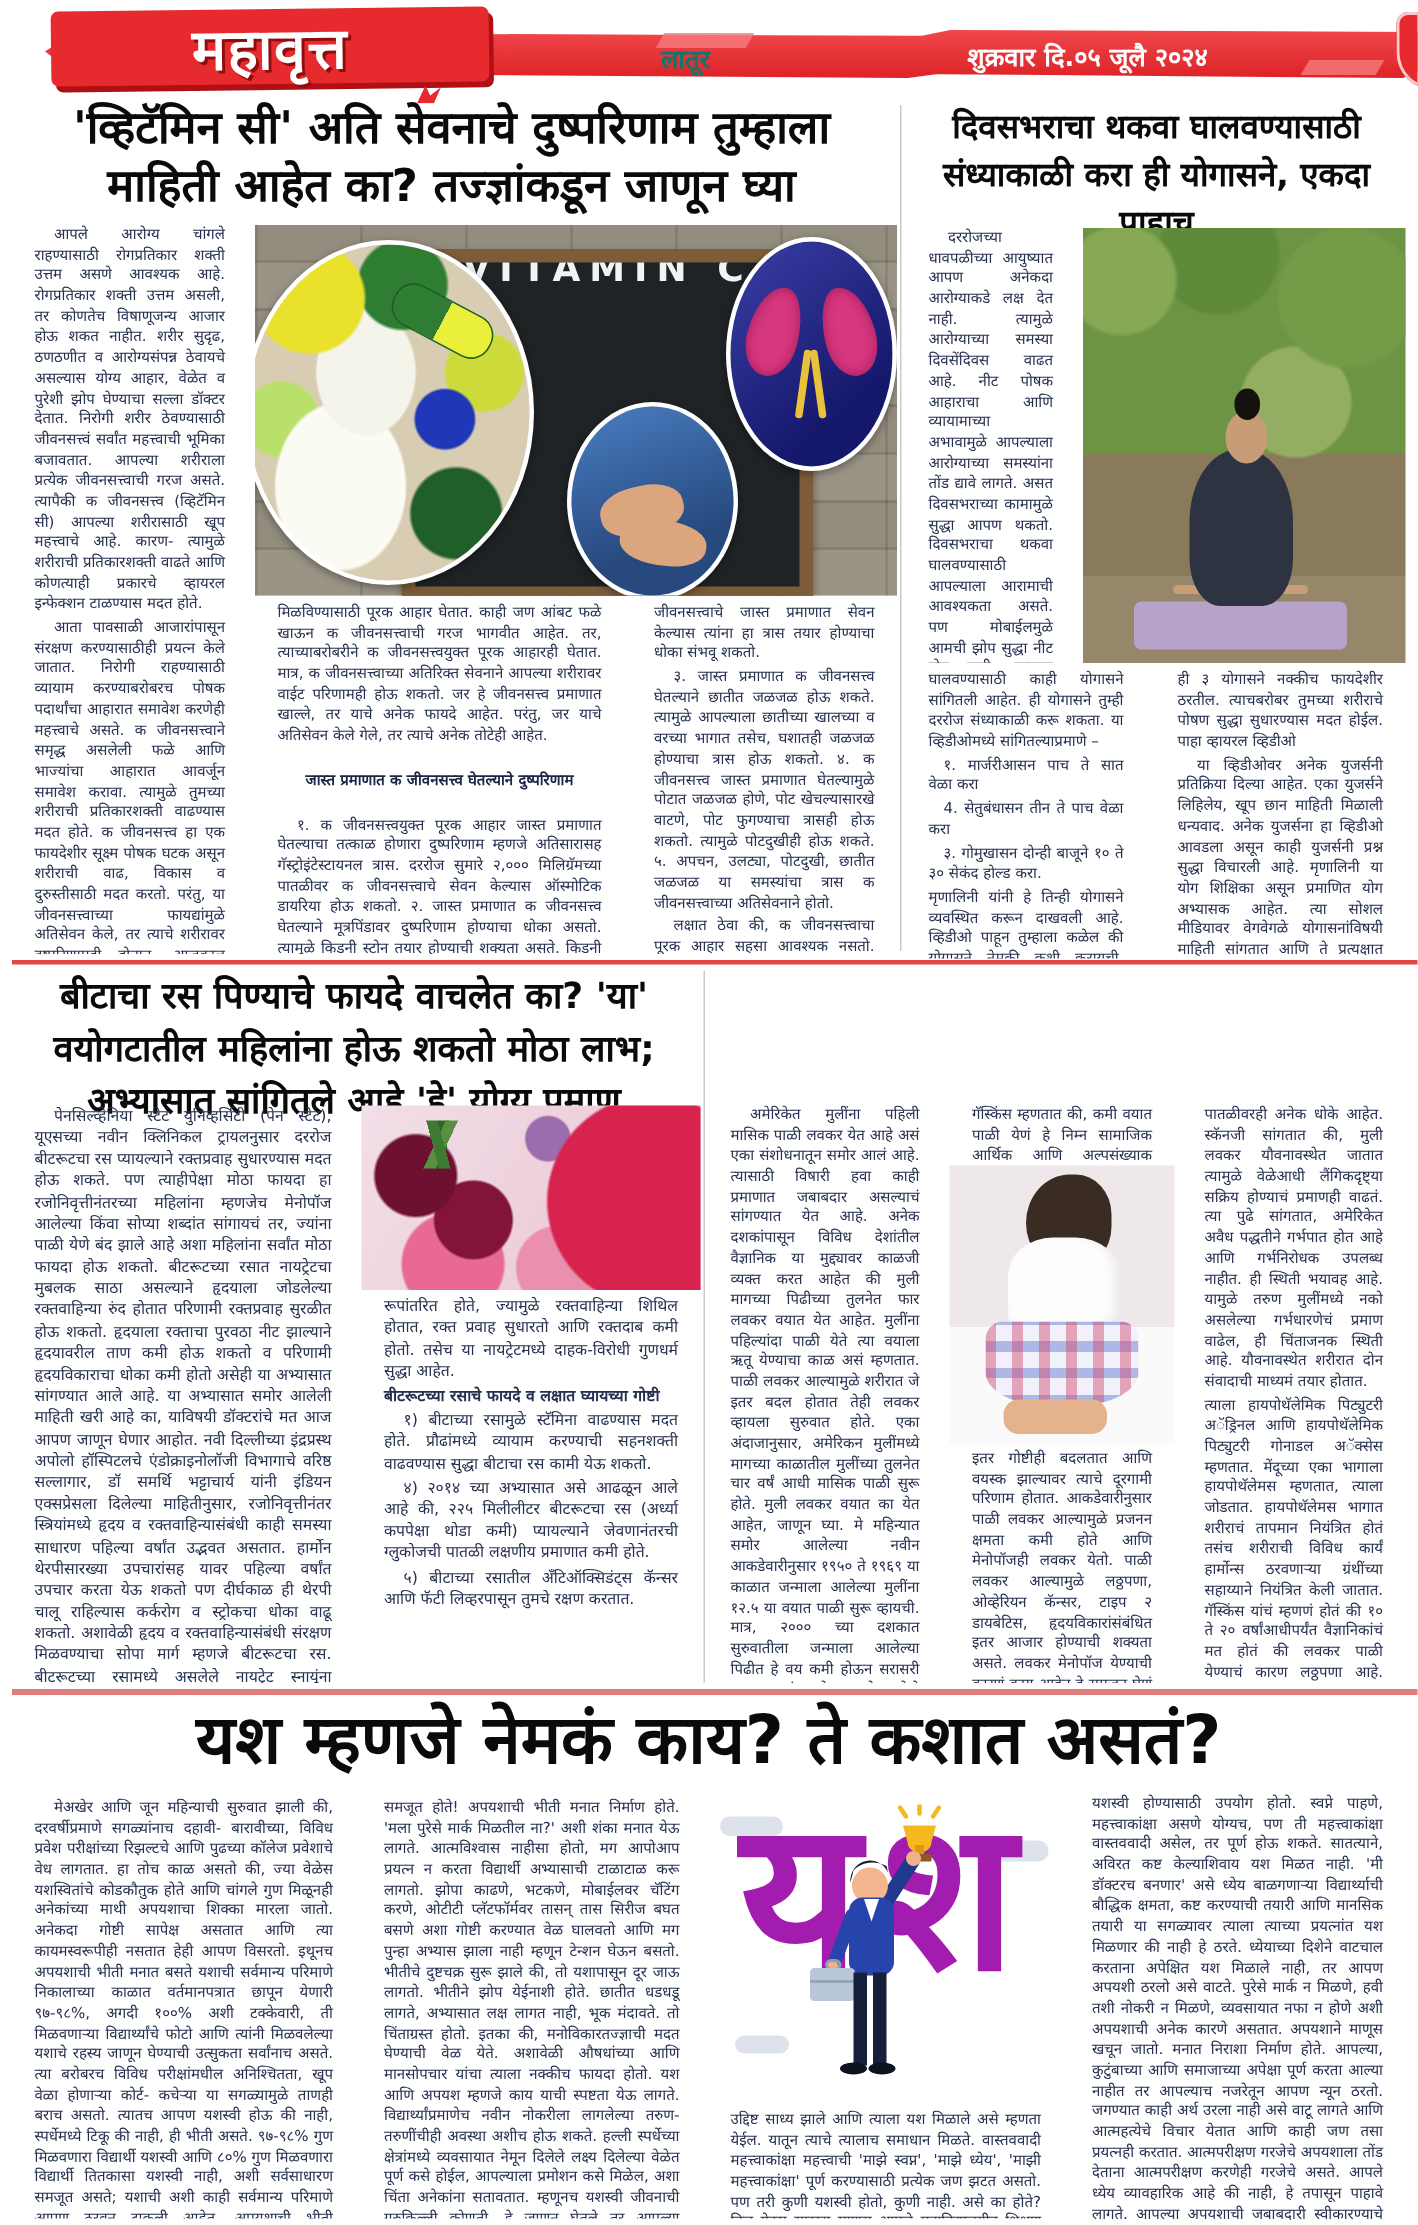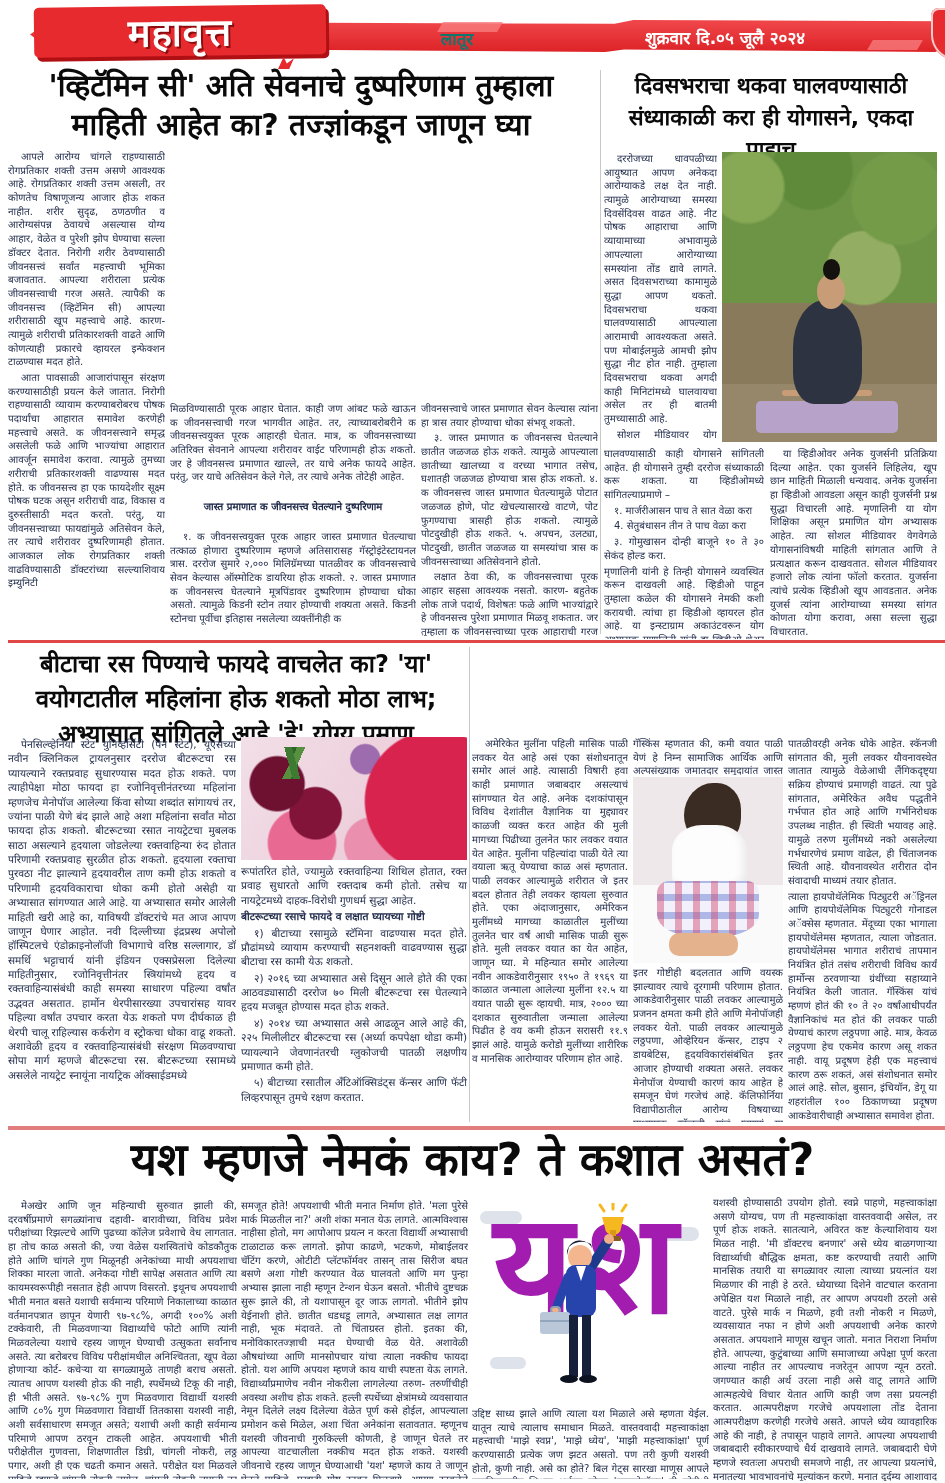--- a/index.html
+++ b/index.html
@@ -20,21 +20,21 @@
            font-size:17px;font-weight:bold;}
   .pageno{position:absolute;right:8px;top:8px;width:50px;height:52px;background:#e62a2e;
           border-radius:8px 8px 26px 26px;color:#fff;font-size:30px;font-weight:bold;
           display:flex;align-items:center;justify-content:center;box-shadow:inset 0 0 0 2px #f7c9c9;}
   
   .hl{position:absolute;font-weight:bold;color:#0a0a0a;text-align:center;}
   .rule{position:absolute;left:8px;right:8px;}
   .vline{position:absolute;width:1px;background:#c9c9c9;}
   
   .col{position:absolute;overflow:hidden;text-align:justify;font-size:10px;line-height:1.37;color:#25304f;}
-  .col p{margin:0 0 2px;text-indent:13px;}
+  .col p{margin:0 15px 2px;text-indent:13px;}
   .col p.noind{text-indent:0;}
   .subhead{font-weight:bold;text-align:center;text-indent:0!important;margin:16px 0!important;color:#1c2747;}
   .boldline{font-weight:bold;}
   .accent-mark{position:absolute;left:278px;top:57px;width:16px;height:12px;background:#e62a2e;
                clip-path:polygon(0 100%,35% 0,55% 55%,100% 10%,70% 100%);}
   
   .photo{position:absolute;overflow:hidden;}
   .vit{background:
        repeating-linear-gradient(90deg,rgba(0,0,0,.10) 0 2px,transparent 2px 70px),
        repeating-linear-gradient(0deg,#9a9486 0 30px,#878072 30px 32px,#938d7f 32px 62px,#837c6e 62px 64px);}
@@ -123,20 +123,38 @@
   </div>
 
   <div class="hl" style="left:8px;top:66px;width:586px;font-size:30px;line-height:1.3;">'व्हिटॅमिन सी' अति सेवनाचे दुष्परिणाम तुम्हाला माहिती आहेत का? तज्ज्ञांकडून जाणून घ्या</div>
   <div class="accent-mark"></div>
 
   <div class="col" style="left:8px;top:150px;width:157px;height:486px;">
     <p>आपले आरोग्य चांगले राहण्यासाठी रोगप्रतिकार शक्ती उत्तम असणे आवश्यक आहे. रोगप्रतिकार शक्ती उत्तम असली, तर कोणतेच विषाणूजन्य आजार होऊ शकत नाहीत. शरीर सुदृढ, ठणठणीत व आरोग्यसंपन्न ठेवायचे असल्यास योग्य आहार, वेळेत व पुरेशी झोप घेण्याचा सल्ला डॉक्टर देतात. निरोगी शरीर ठेवण्यासाठी जीवनसत्त्वं सर्वांत महत्त्वाची भूमिका बजावतात. आपल्या शरीराला प्रत्येक जीवनसत्त्वाची गरज असते. त्यापैकी क जीवनसत्त्व (व्हिटॅमिन सी) आपल्या शरीरासाठी खूप महत्त्वाचे आहे. कारण- त्यामुळे शरीराची प्रतिकारशक्ती वाढते आणि कोणत्याही प्रकारचे व्हायरल इन्फेक्शन टाळण्यास मदत होते.</p>
     <p>आता पावसाळी आजारांपासून संरक्षण करण्यासाठीही प्रयत्न केले जातात. निरोगी राहण्यासाठी व्यायाम करण्याबरोबरच पोषक पदार्थांचा आहारात समावेश करणेही महत्त्वाचे असते. क जीवनसत्त्वाने समृद्ध असलेली फळे आणि भाज्यांचा आहारात आवर्जून समावेश करावा. त्यामुळे तुमच्या शरीराची प्रतिकारशक्ती वाढण्यास मदत होते. क जीवनसत्त्व हा एक फायदेशीर सूक्ष्म पोषक घटक असून शरीराची वाढ, विकास व दुरुस्तीसाठी मदत करतो. परंतु, या जीवनसत्त्वाच्या फायद्यांमुळे अतिसेवन केले, तर त्याचे शरीरावर दुष्परिणामही होतात. आजकाल लोक रोगप्रतिकार शक्ती वाढविण्यासाठी डॉक्टरांच्या सल्ल्याशिवाय इम्युनिटी</p>
   </div>
 
+  <div class="photo vit" style="left:170px;top:150px;width:428px;height:247px;">
+    <div class="board">
+      <div class="chalk">VITAMIN C</div>
+    </div>
+    <div class="oval ov-pills">
+      <div class="cap"></div>
+    </div>
+    <div class="oval ov-stomach">
+      <div class="hand" style="left:18%;top:42%;width:52%;height:26%;transform:rotate(-12deg);"></div>
+      <div class="hand" style="left:30%;top:60%;width:54%;height:24%;transform:rotate(8deg);"></div>
+    </div>
+    <div class="oval ov-kidney">
+      <div class="bean" style="left:12px;top:30px;transform:rotate(14deg);"></div>
+      <div class="bean" style="right:12px;top:30px;transform:rotate(-14deg) scaleX(-1);"></div>
+      <div class="ureter" style="left:46px;top:72px;transform:rotate(8deg);"></div>
+      <div class="ureter" style="left:56px;top:72px;transform:rotate(-8deg);"></div>
+    </div>
+  </div>
 
   <div class="col" style="left:170px;top:402px;width:246px;height:234px;">
     <p class="noind">मिळविण्यासाठी पूरक आहार घेतात. काही जण आंबट फळे खाऊन क जीवनसत्त्वाची गरज भागवीत आहेत. तर, त्याच्याबरोबरीने क जीवनसत्त्वयुक्त पूरक आहारही घेतात. मात्र, क जीवनसत्त्वाच्या अतिरिक्त सेवनाने आपल्या शरीरावर वाईट परिणामही होऊ शकतो. जर हे जीवनसत्त्व प्रमाणात खाल्ले, तर याचे अनेक फायदे आहेत. परंतु, जर याचे अतिसेवन केले गेले, तर त्याचे अनेक तोटेही आहेत.</p>
     <p class="subhead">जास्त प्रमाणात क जीवनसत्त्व घेतल्याने दुष्परिणाम</p>
     <p>१. क जीवनसत्त्वयुक्त पूरक आहार जास्त प्रमाणात घेतल्याचा तत्काळ होणारा दुष्परिणाम म्हणजे अतिसारासह गॅस्ट्रोइंटेस्टायनल त्रास. दररोज सुमारे २,००० मिलिग्रॅमच्या पातळीवर क जीवनसत्त्वाचे सेवन केल्यास ऑस्मोटिक डायरिया होऊ शकतो. २. जास्त प्रमाणात क जीवनसत्त्व घेतल्याने मूत्रपिंडावर दुष्परिणाम होण्याचा धोका असतो. त्यामुळे किडनी स्टोन तयार होण्याची शक्यता असते. किडनी स्टोनचा पूर्वीचा इतिहास नसलेल्या व्यक्तींनीही क</p>
   </div>
 
   <div class="col" style="left:421px;top:402px;width:177px;height:234px;">
     <p class="noind">जीवनसत्त्वाचे जास्त प्रमाणात सेवन केल्यास त्यांना हा त्रास तयार होण्याचा धोका संभवू शकतो.</p>
     <p>३. जास्त प्रमाणात क जीवनसत्त्व घेतल्याने छातीत जळजळ होऊ शकते. त्यामुळे आपल्याला छातीच्या खालच्या व वरच्या भागात तसेच, घशातही जळजळ होण्याचा त्रास होऊ शकतो. ४. क जीवनसत्त्व जास्त प्रमाणात घेतल्यामुळे पोटात जळजळ होणे, पोट खेचल्यासारखे वाटणे, पोट फुगण्याचा त्रासही होऊ शकतो. त्यामुळे पोटदुखीही होऊ शकते. ५. अपचन, उलट्या, पोटदुखी, छातीत जळजळ या समस्यांचा त्रास क जीवनसत्त्वाच्या अतिसेवनाने होतो.</p>
@@ -162,40 +180,40 @@
 
   <div class="col" style="left:604px;top:447px;width:160px;height:192px;">
     <p class="noind">घालवण्यासाठी काही योगासने सांगितली आहेत. ही योगासने तुम्ही दररोज संध्याकाळी करू शकता. या व्हिडीओमध्ये सांगितल्याप्रमाणे –</p>
     <p class="noind" style="text-indent:10px;">१. मार्जरीआसन पाच ते सात वेळा करा</p>
     <p class="noind" style="text-indent:10px;">4. सेतुबंधासन तीन ते पाच वेळा करा</p>
     <p class="noind" style="text-indent:10px;">३. गोमुखासन दोन्ही बाजूने १० ते ३० सेकंद होल्ड करा.</p>
     <p class="noind">मृणालिनी यांनी हे तिन्ही योगासने व्यवस्थित करून दाखवली आहे. व्हिडीओ पाहून तुम्हाला कळेल की योगासने नेमकी कशी करायची. त्यांचा हा व्हिडीओ व्हायरल होत आहे. या इन्स्टाग्राम अकाउंटवरून योग अभ्यासक मृणालिनी यांनी हा व्हिडीओ शेअर केला असून या व्हिडीओच्या कॅप्शनमध्ये लिहिलेय, दिवसभराच्या कामाने आलेल्या थकव्याला घालवण्यासाठी आणि स्नायूंना रिलॅक्स करण्यासाठी</p>
   </div>
 
   <div class="col" style="left:770px;top:447px;width:167px;height:192px;">
+    <p class="noind">ही ३ योगासने नक्कीच फायदेशीर ठरतील. त्याचबरोबर तुमच्या शरीराचे पोषण सुद्धा सुधारण्यास मदत होईल. पाहा व्हायरल व्हिडीओ</p>
     <p>या व्हिडीओवर अनेक युजर्सनी प्रतिक्रिया दिल्या आहेत. एका युजर्सने लिहिलेय, खूप छान माहिती मिळाली धन्यवाद. अनेक युजर्सना हा व्हिडीओ आवडला असून काही युजर्सनी प्रश्न सुद्धा विचारली आहे. मृणालिनी या योग शिक्षिका असून प्रमाणित योग अभ्यासक आहेत. त्या सोशल मीडियावर वेगवेगळे योगासनांविषयी माहिती सांगतात आणि ते प्रत्यक्षात करून दाखवतात. सोशल मीडियावर हजारो लोक त्यांना फॉलो करतात. युजर्सना त्यांचे प्रत्येक व्हिडीओ खूप आवडतात. अनेक युजर्स त्यांना आरोग्याच्या समस्या सांगत कोणता योगा करावा, असा सल्ला सुद्धा विचारतात.</p>
   </div>
 
   <div class="rule" style="top:640px;height:3px;background:#e04848;"></div>
 
   <div class="hl" style="left:8px;top:647px;width:456px;font-size:24px;line-height:1.45;">बीटाचा रस पिण्याचे फायदे वाचलेत का? 'या' वयोगटातील महिलांना होऊ शकतो मोठा लाभ; अभ्यासात सांगितले आहे 'हे' योग्य प्रमाण</div>
 
   <div class="col" style="left:8px;top:737px;width:228px;height:385px;font-size:10.5px;">
     <p>पेनसिल्व्हेनिया स्टेट युनिव्हर्सिटी (पेन स्टेट), यूएसच्या नवीन क्लिनिकल ट्रायलनुसार दररोज बीटरूटचा रस प्यायल्याने रक्तप्रवाह सुधारण्यास मदत होऊ शकते. पण त्याहीपेक्षा मोठा फायदा हा रजोनिवृत्तीनंतरच्या महिलांना म्हणजेच मेनोपॉज आलेल्या किंवा सोप्या शब्दांत सांगायचं तर, ज्यांना पाळी येणे बंद झाले आहे अशा महिलांना सर्वांत मोठा फायदा होऊ शकतो. बीटरूटच्या रसात नायट्रेटचा मुबलक साठा असल्याने हृदयाला जोडलेल्या रक्तवाहिन्या रुंद होतात परिणामी रक्तप्रवाह सुरळीत होऊ शकतो. हृदयाला रक्ताचा पुरवठा नीट झाल्याने हृदयावरील ताण कमी होऊ शकतो व परिणामी हृदयविकाराचा धोका कमी होतो असेही या अभ्यासात सांगण्यात आले आहे. या अभ्यासात समोर आलेली माहिती खरी आहे का, याविषयी डॉक्टरांचे मत आज आपण जाणून घेणार आहोत. नवी दिल्लीच्या इंद्रप्रस्थ अपोलो हॉस्पिटलचे एंडोक्राइनोलॉजी विभागाचे वरिष्ठ सल्लागार, डॉ समर्थि भट्टाचार्य यांनी इंडियन एक्सप्रेसला दिलेल्या माहितीनुसार, रजोनिवृत्तीनंतर स्त्रियांमध्ये हृदय व रक्तवाहिन्यासंबंधी काही समस्या साधारण पहिल्या वर्षांत उद्भवत असतात. हार्मोन थेरपीसारख्या उपचारांसह यावर पहिल्या वर्षांत उपचार करता येऊ शकतो पण दीर्घकाळ ही थेरपी चालू राहिल्यास कर्करोग व स्ट्रोकचा धोका वाढू शकतो. अशावेळी हृदय व रक्तवाहिन्यासंबंधी संरक्षण मिळवण्याचा सोपा मार्ग म्हणजे बीटरूटचा रस. बीटरूटच्या रसामध्ये असलेले नायट्रेट स्नायूंना नायट्रिक ऑक्साईडमध्ये</p>
   </div>
 
   <div class="photo beet" style="left:241px;top:737px;width:226px;height:123px;">
     <div class="greens"></div>
   </div>
 
   <div class="col" style="left:241px;top:864px;width:226px;height:258px;font-size:10.5px;">
     <p class="noind">रूपांतरित होते, ज्यामुळे रक्तवाहिन्या शिथिल होतात, रक्त प्रवाह सुधारतो आणि रक्तदाब कमी होतो. तसेच या नायट्रेटमध्ये दाहक-विरोधी गुणधर्म सुद्धा आहेत.</p>
     <p class="noind boldline">बीटरूटच्या रसाचे फायदे व लक्षात घ्यायच्या गोष्टी</p>
     <p>१) बीटाच्या रसामुळे स्टॅमिना वाढण्यास मदत होते. प्रौढांमध्ये व्यायाम करण्याची सहनशक्ती वाढवण्यास सुद्धा बीटाचा रस कामी येऊ शकतो.</p>
-    <p>२) २०१६ च्या अभ्यासात असे दिसून आले होते की एका आठवड्यासाठी दररोज ७० मिली बीटरूटचा रस घेतल्याने हृदय मजबूत होण्यास मदत होऊ शकते.</p>
     <p>४) २०१४ च्या अभ्यासात असे आढळून आले आहे की, २२५ मिलीलीटर बीटरूटचा रस (अर्ध्या कपपेक्षा थोडा कमी) प्यायल्याने जेवणानंतरची ग्लुकोजची पातळी लक्षणीय प्रमाणात कमी होते.</p>
     <p>५) बीटाच्या रसातील अँटिऑक्सिडंट्स कॅन्सर आणि फॅटी लिव्हरपासून तुमचे रक्षण करतात.</p>
 
   </div>
 
   <div class="vline" style="left:469px;top:647px;height:475px;"></div>
 
 
   <div class="col" style="left:472px;top:737px;width:156px;height:385px;">
     <p>अमेरिकेत मुलींना पहिली मासिक पाळी लवकर येत आहे असं एका संशोधनातून समोर आलं आहे. त्यासाठी विषारी हवा काही प्रमाणात जबाबदार असल्याचं सांगण्यात येत आहे. अनेक दशकांपासून विविध देशांतील वैज्ञानिक या मुद्द्यावर काळजी व्यक्त करत आहेत की मुली मागच्या पिढीच्या तुलनेत फार लवकर वयात येत आहेत. मुलींना पहिल्यांदा पाळी येते त्या वयाला ऋतू येण्याचा काळ असं म्हणतात. पाळी लवकर आल्यामुळे शरीरात जे इतर बदल होतात तेही लवकर व्हायला सुरुवात होते. एका अंदाजानुसार, अमेरिकन मुलींमध्ये मागच्या काळातील मुलींच्या तुलनेत चार वर्षं आधी मासिक पाळी सुरू होते. मुली लवकर वयात का येत आहेत, जाणून घ्या. मे महिन्यात समोर आलेल्या नवीन आकडेवारीनुसार १९५० ते १९६९ या काळात जन्माला आलेल्या मुलींना १२.५ या वयात पाळी सुरू व्हायची. मात्र, २००० च्या दशकात सुरुवातीला जन्माला आलेल्या पिढीत हे वय कमी होऊन सरासरी ११.९ झालं आहे. यामुळे करोडो मुलींच्या शारीरिक व मानसिक आरोग्यावर परिणाम होत आहे.</p>

